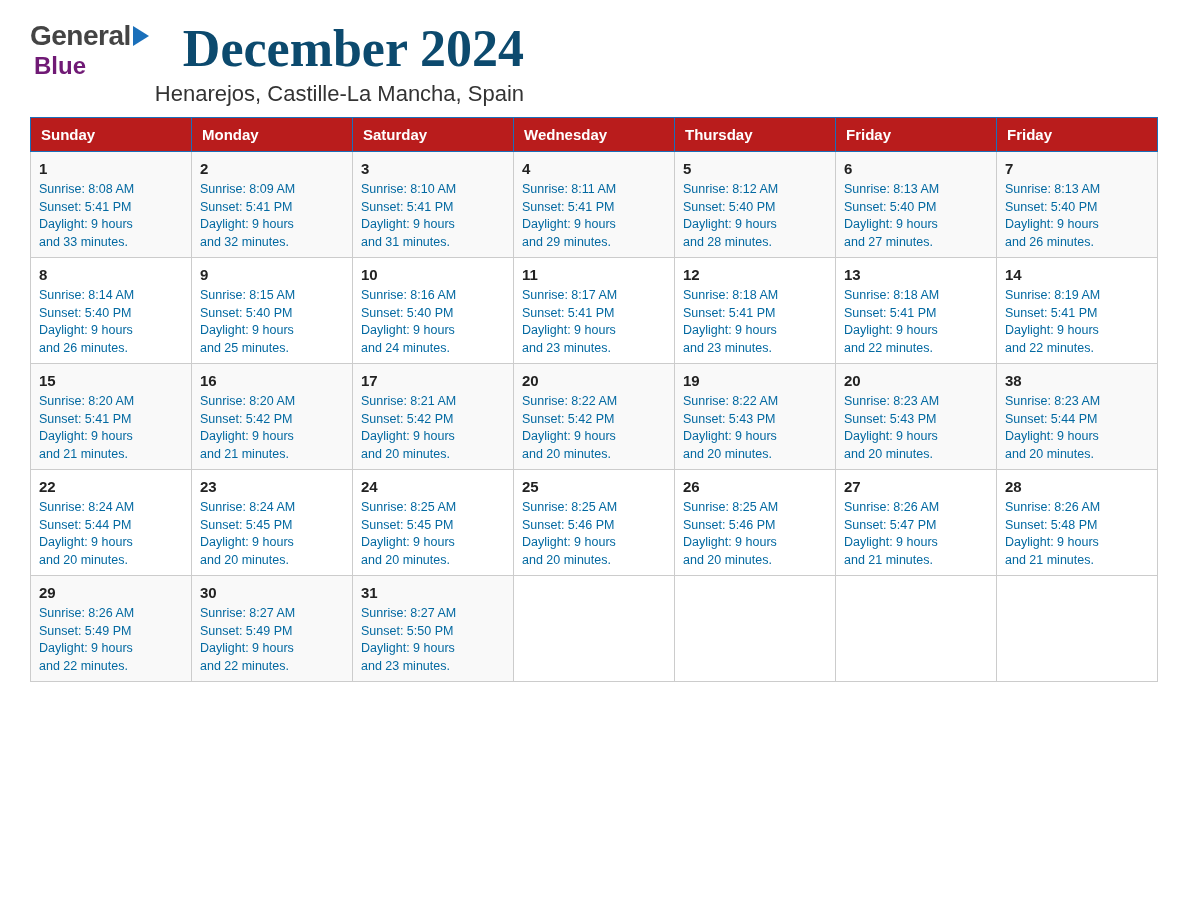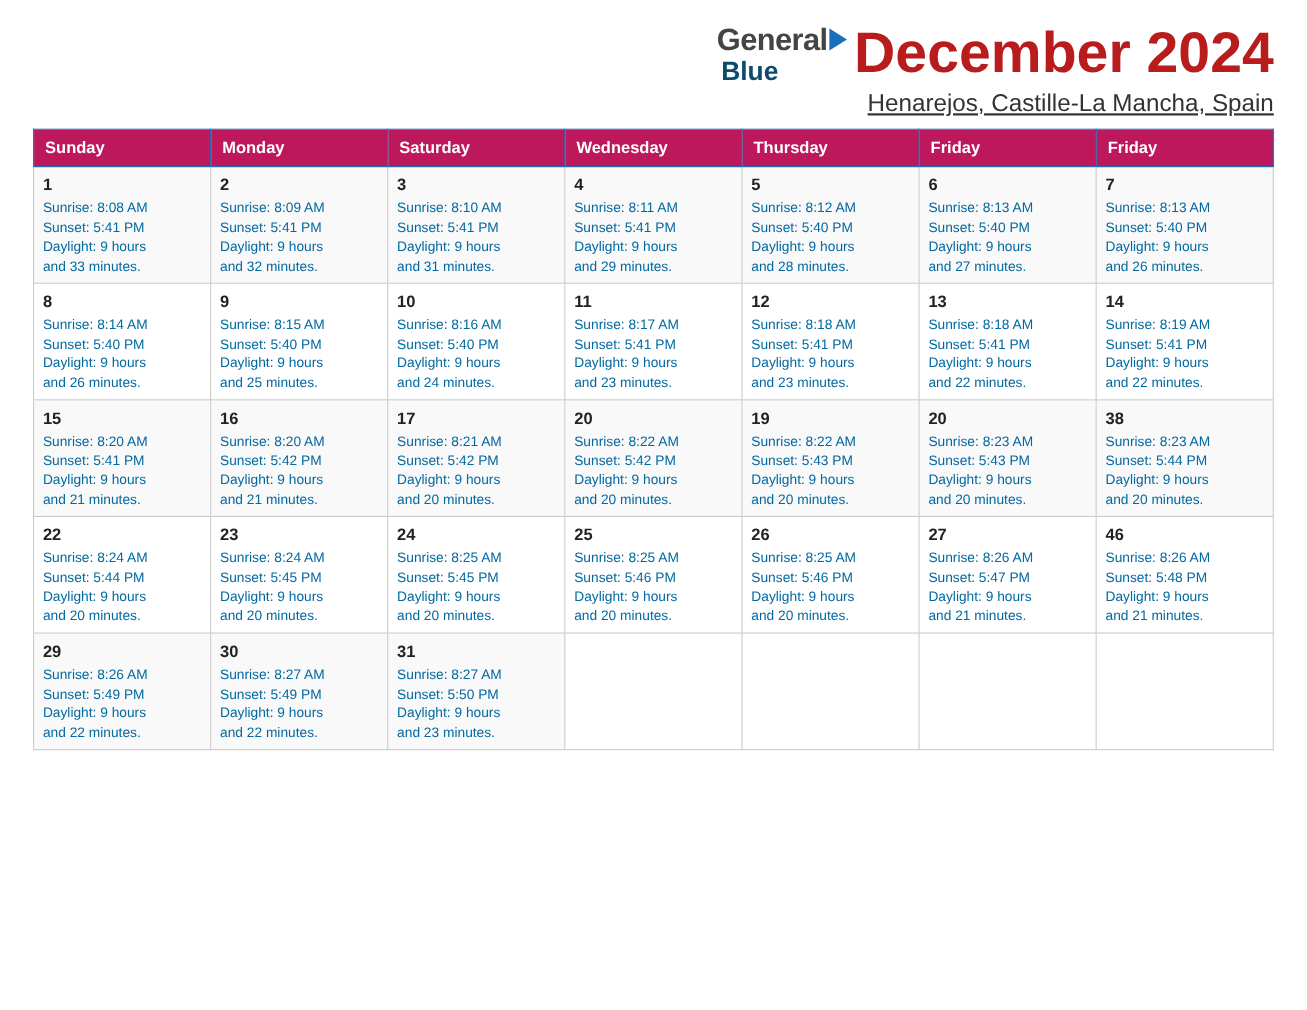--- a/index.html
+++ b/index.html
@@ -6,45 +6,45 @@
     body {
       font-family: Arial, sans-serif;
       background: #fff;
       width: 1188px;
       min-height: 918px;
       padding: 20px 30px;
     }
     .header {
       display: flex;
       align-items: flex-start;
-      justify-content: flex-end;
+      justify-content: flex-start;
       margin-bottom: 10px;
     }
     .title-area {
       text-align: right;
     }
     .month-title {
       font-size: 52px;
       font-weight: bold;
-      color: #b91c1c;
+      color: #0c4a6e;
       line-height: 1.1;
+      font-family: Liberation Serif, serif;
     }
     .location {
       font-size: 22px;
       color: #333;
       margin-top: 4px;
-      text-decoration: underline;
     }
     table {
       width: 100%;
       border-collapse: collapse;
       margin-top: 10px;
     }
     thead tr th {
-      background-color: #be185d;
+      background-color: #b91c1c;
       color: #fff;
       font-size: 15px;
       font-weight: bold;
       padding: 8px 10px;
       text-align: left;
       border: 1px solid #1a6fba;
     }
     tbody tr td {
       border: 1px solid #ccc;
       vertical-align: top;
@@ -104,21 +104,21 @@
       left: 0;
       width: 0;
       height: 0;
       border-style: solid;
       border-width: 10px 0 10px 16px;
       border-color: transparent transparent transparent #1a6fba;
     }
     .logo-line2 .blue-text {
       font-size: 24px;
       font-weight: bold;
-      color: #0c4a6e;
+      color: #701a75;
       margin-left: 4px;
     }
   </style>
 </head>
 <body>
 
 <div class="header">
   <div class="logo-stack">
     <div class="logo-line1">
       <span class="gen-text">General</span>
@@ -337,21 +337,21 @@
 and 20 minutes.</div>
         </td>
         <td>
           <span class="day-num">27</span>
           <div class="day-info">Sunrise: 8:26 AM
 Sunset: 5:47 PM
 Daylight: 9 hours
 and 21 minutes.</div>
         </td>
         <td>
-          <span class="day-num">46</span>
+          <span class="day-num">28</span>
           <div class="day-info">Sunrise: 8:26 AM
 Sunset: 5:48 PM
 Daylight: 9 hours
 and 21 minutes.</div>
         </td>
       </tr>
       <tr>
         <td>
           <span class="day-num">29</span>
           <div class="day-info">Sunrise: 8:26 AM

